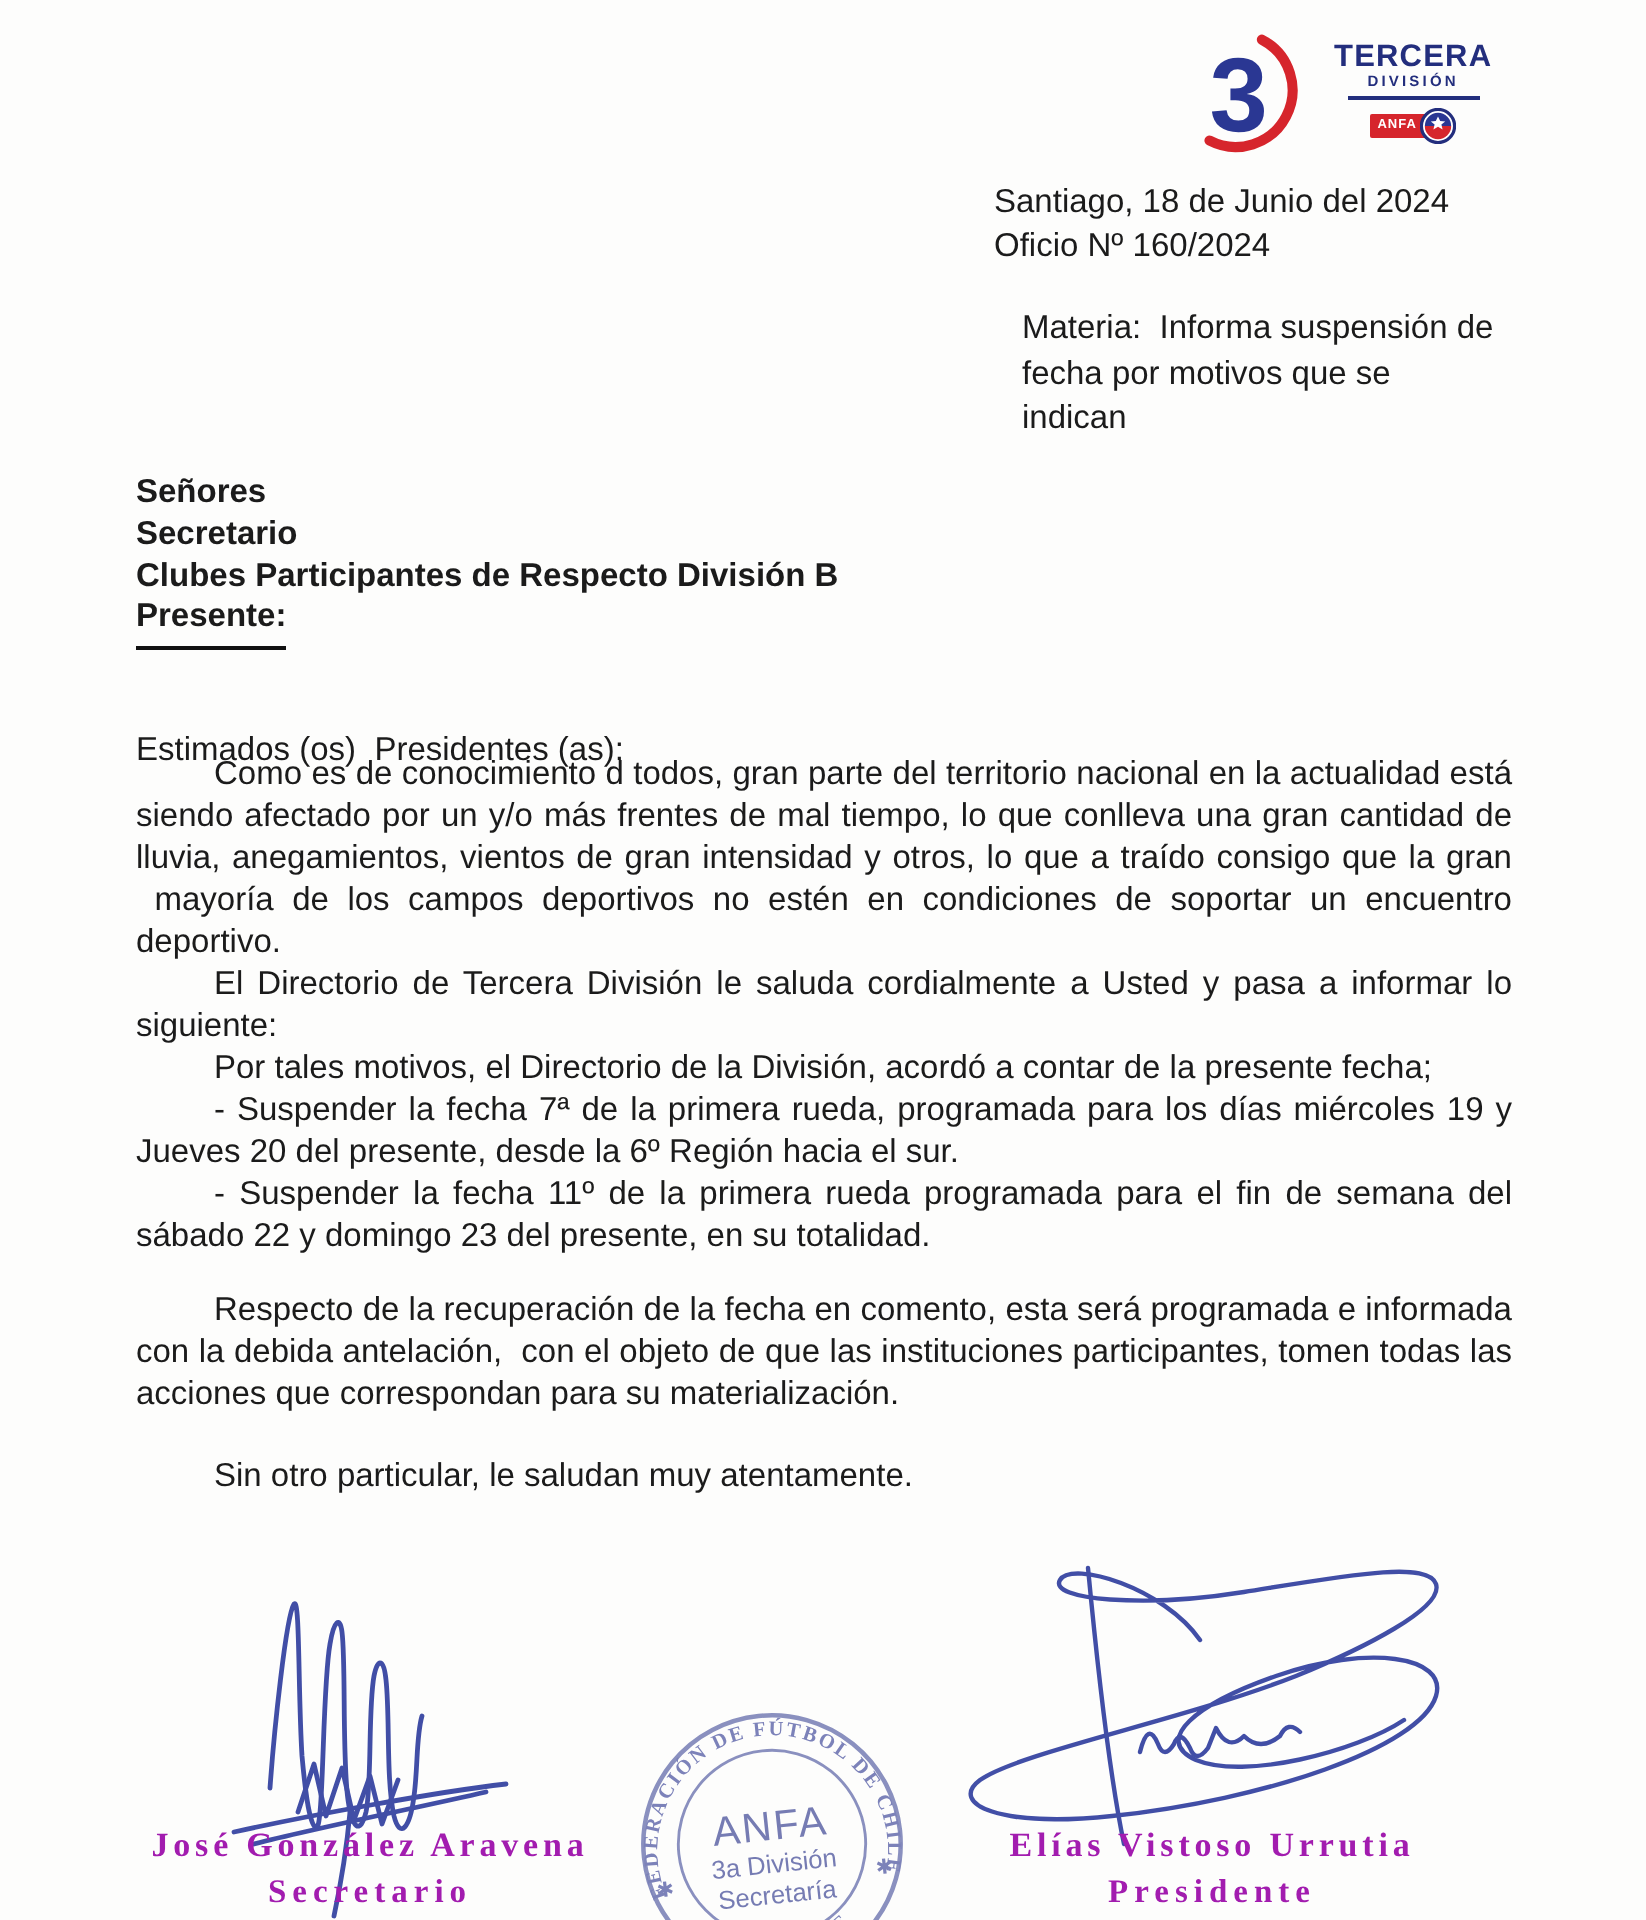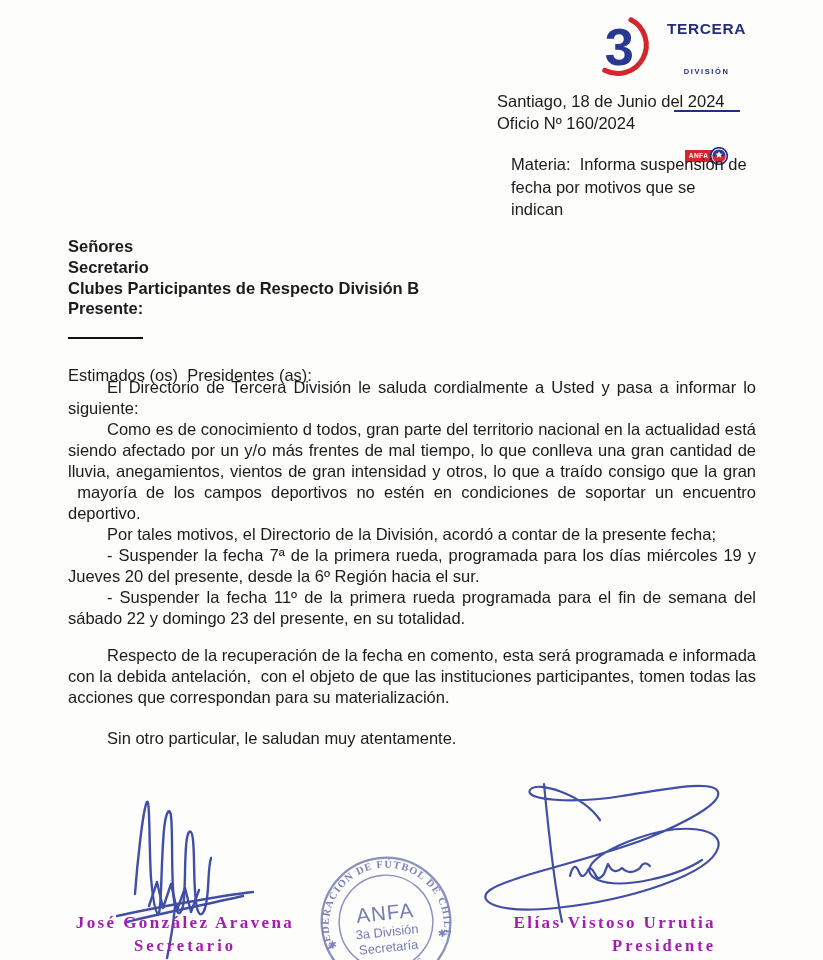--- a/index.html
+++ b/index.html
@@ -3,48 +3,48 @@
 <meta charset="utf-8">
 <style>
   html,body{margin:0;padding:0;background:#e8e8e8;}
   .page{
     position:relative;width:823px;height:960px;background:#fdfdfc;
     overflow:hidden;font-family:"Liberation Sans",sans-serif;color:#1b1b1b;
     margin:0 auto;
   }
   
   .logo{position:absolute;left:596px;top:14px;display:flex;align-items:flex-start;gap:5px;}
-  .logo-text{display:flex;flex-direction:column;align-items:center;padding-top:7px;gap:31px;}
+  .logo-text{display:flex;flex-direction:column;align-items:center;padding-top:7px;}
   .logo-title{font-size:15.5px;font-weight:bold;color:#232e7d;letter-spacing:.6px;line-height:15px;}
   .logo-sub{font-size:7.5px;font-weight:bold;color:#232e7d;letter-spacing:1.6px;line-height:9px;}
   .logo-rule{width:66px;height:2px;background:#232e7d;margin:3px 0 4px 0;}
   .logo-badges{display:flex;align-items:center;}
   .anfa-chip{background:#d6252c;color:#ffffff;font-size:6.5px;font-weight:bold;
     letter-spacing:.5px;padding:3px 6px 3px 4px;border-radius:1px;line-height:6px;}
   .crest{margin-left:-4px;display:block;}
   
   .date-block{position:absolute;left:497px;top:90px;font-size:16.5px;line-height:22px;}
   .materia-block{position:absolute;left:483px;top:153px;width:237px;font-size:16.5px;line-height:22.5px;margin-left:28px;}
   
   .addressee{position:absolute;left:68px;top:236px;font-size:16.5px;font-weight:bold;line-height:20.8px;}
-  .presente{display:inline-block;border-bottom:2.5px solid #111;padding-bottom:18px;}
+  .presente{display:inline-block;border-bottom:2.5px solid #111;padding-bottom:4px;}
   .salutation{position:absolute;left:68px;top:334px;font-size:16.5px;margin-top:32px;}
   
   .body-col{position:absolute;left:68px;top:377px;width:688px;font-size:16.5px;
     line-height:21px;text-align:justify;}
   .body-col p{margin:0;text-indent:39px;}
   .body-col p.gap-lg{margin-top:16px;}
   .body-col p.gap-md{margin-top:20px;}
   
   .sig-name-block{position:absolute;width:260px;text-align:center;
     font-family:"Liberation Serif",serif;font-weight:bold;color:#a21caf;}
   .sig-name{font-size:17px;letter-spacing:2.4px;line-height:22px;white-space:nowrap;}
   .sig-role{font-size:16.5px;letter-spacing:3px;line-height:24px;}
   .sig-left-block{left:55px;top:912px;}
-  .sig-right-block{left:456px;top:912px;text-align:right;}
+  .sig-right-block{left:476px;top:912px;}
   .sig-scribble{position:absolute;}
   .sig-scribble-left{left:105px;top:782px;}
   .sig-scribble-right{left:452px;top:776px;}
   .stamp{position:absolute;left:316px;top:852px;transform:rotate(-6deg);}
 </style>
 </head>
 <body>
 
 <div class="page">
 
@@ -79,22 +79,22 @@
   <div class="addressee">
     <div>Señores</div>
     <div>Secretario</div>
     <div>Clubes Participantes de Respecto División B</div>
     <div><span class="presente">Presente:</span></div>
   </div>
 
   <div class="salutation">Estimados (os) &nbsp;Presidentes (as):</div>
 
   <div class="body-col">
+    <p>Como es de conocimiento d todos, gran parte del territorio nacional en la actualidad está siendo afectado por un y/o más frentes de mal tiempo, lo que conlleva una gran cantidad de lluvia, anegamientos, vientos de gran intensidad y otros, lo que a traído consigo que la gran &nbsp;mayoría de los campos deportivos no estén en condiciones de soportar un encuentro deportivo.</p>
     <p>El Directorio de Tercera División le saluda cordialmente a Usted y pasa a informar lo siguiente:</p>
-    <p>Como es de conocimiento d todos, gran parte del territorio nacional en la actualidad está siendo afectado por un y/o más frentes de mal tiempo, lo que conlleva una gran cantidad de lluvia, anegamientos, vientos de gran intensidad y otros, lo que a traído consigo que la gran &nbsp;mayoría de los campos deportivos no estén en condiciones de soportar un encuentro deportivo.</p>
     <p>Por tales motivos, el Directorio de la División, acordó a contar de la presente fecha;</p>
     <p>- Suspender la fecha 7ª de la primera rueda, programada para los días miércoles 19 y Jueves 20 del presente, desde la 6º Región hacia el sur.</p>
     <p>- Suspender la fecha 11º de la primera rueda programada para el fin de semana del sábado 22 y domingo 23 del presente, en su totalidad.</p>
     <p class="gap-lg">Respecto de la recuperación de la fecha en comento, esta será programada e informada con la debida antelación, &nbsp;con el objeto de que las instituciones participantes, tomen todas las acciones que correspondan para su materialización.</p>
     <p class="gap-md">Sin otro particular, le saludan muy atentamente.</p>
   </div>
 
   <svg class="sig-scribble sig-scribble-left" width="160" height="178" viewBox="0 0 160 178">
     <g fill="none" stroke="#32409f" stroke-width="2.4" stroke-linecap="round" stroke-linejoin="round" opacity="0.92">
       <path d="M30 112 C32 84 38 26 42 20 C45 16 44 64 46 96 C48 118 50 130 53 132 C57 134 56 62 60 40 C62 28 65 26 66 34 C68 50 66 96 69 118 C71 132 75 136 78 124 C81 110 79 72 82 56 C84 46 87 48 88 58 C90 76 88 108 92 126 C95 138 100 132 102 116 C104 102 103 86 106 76"></path>

